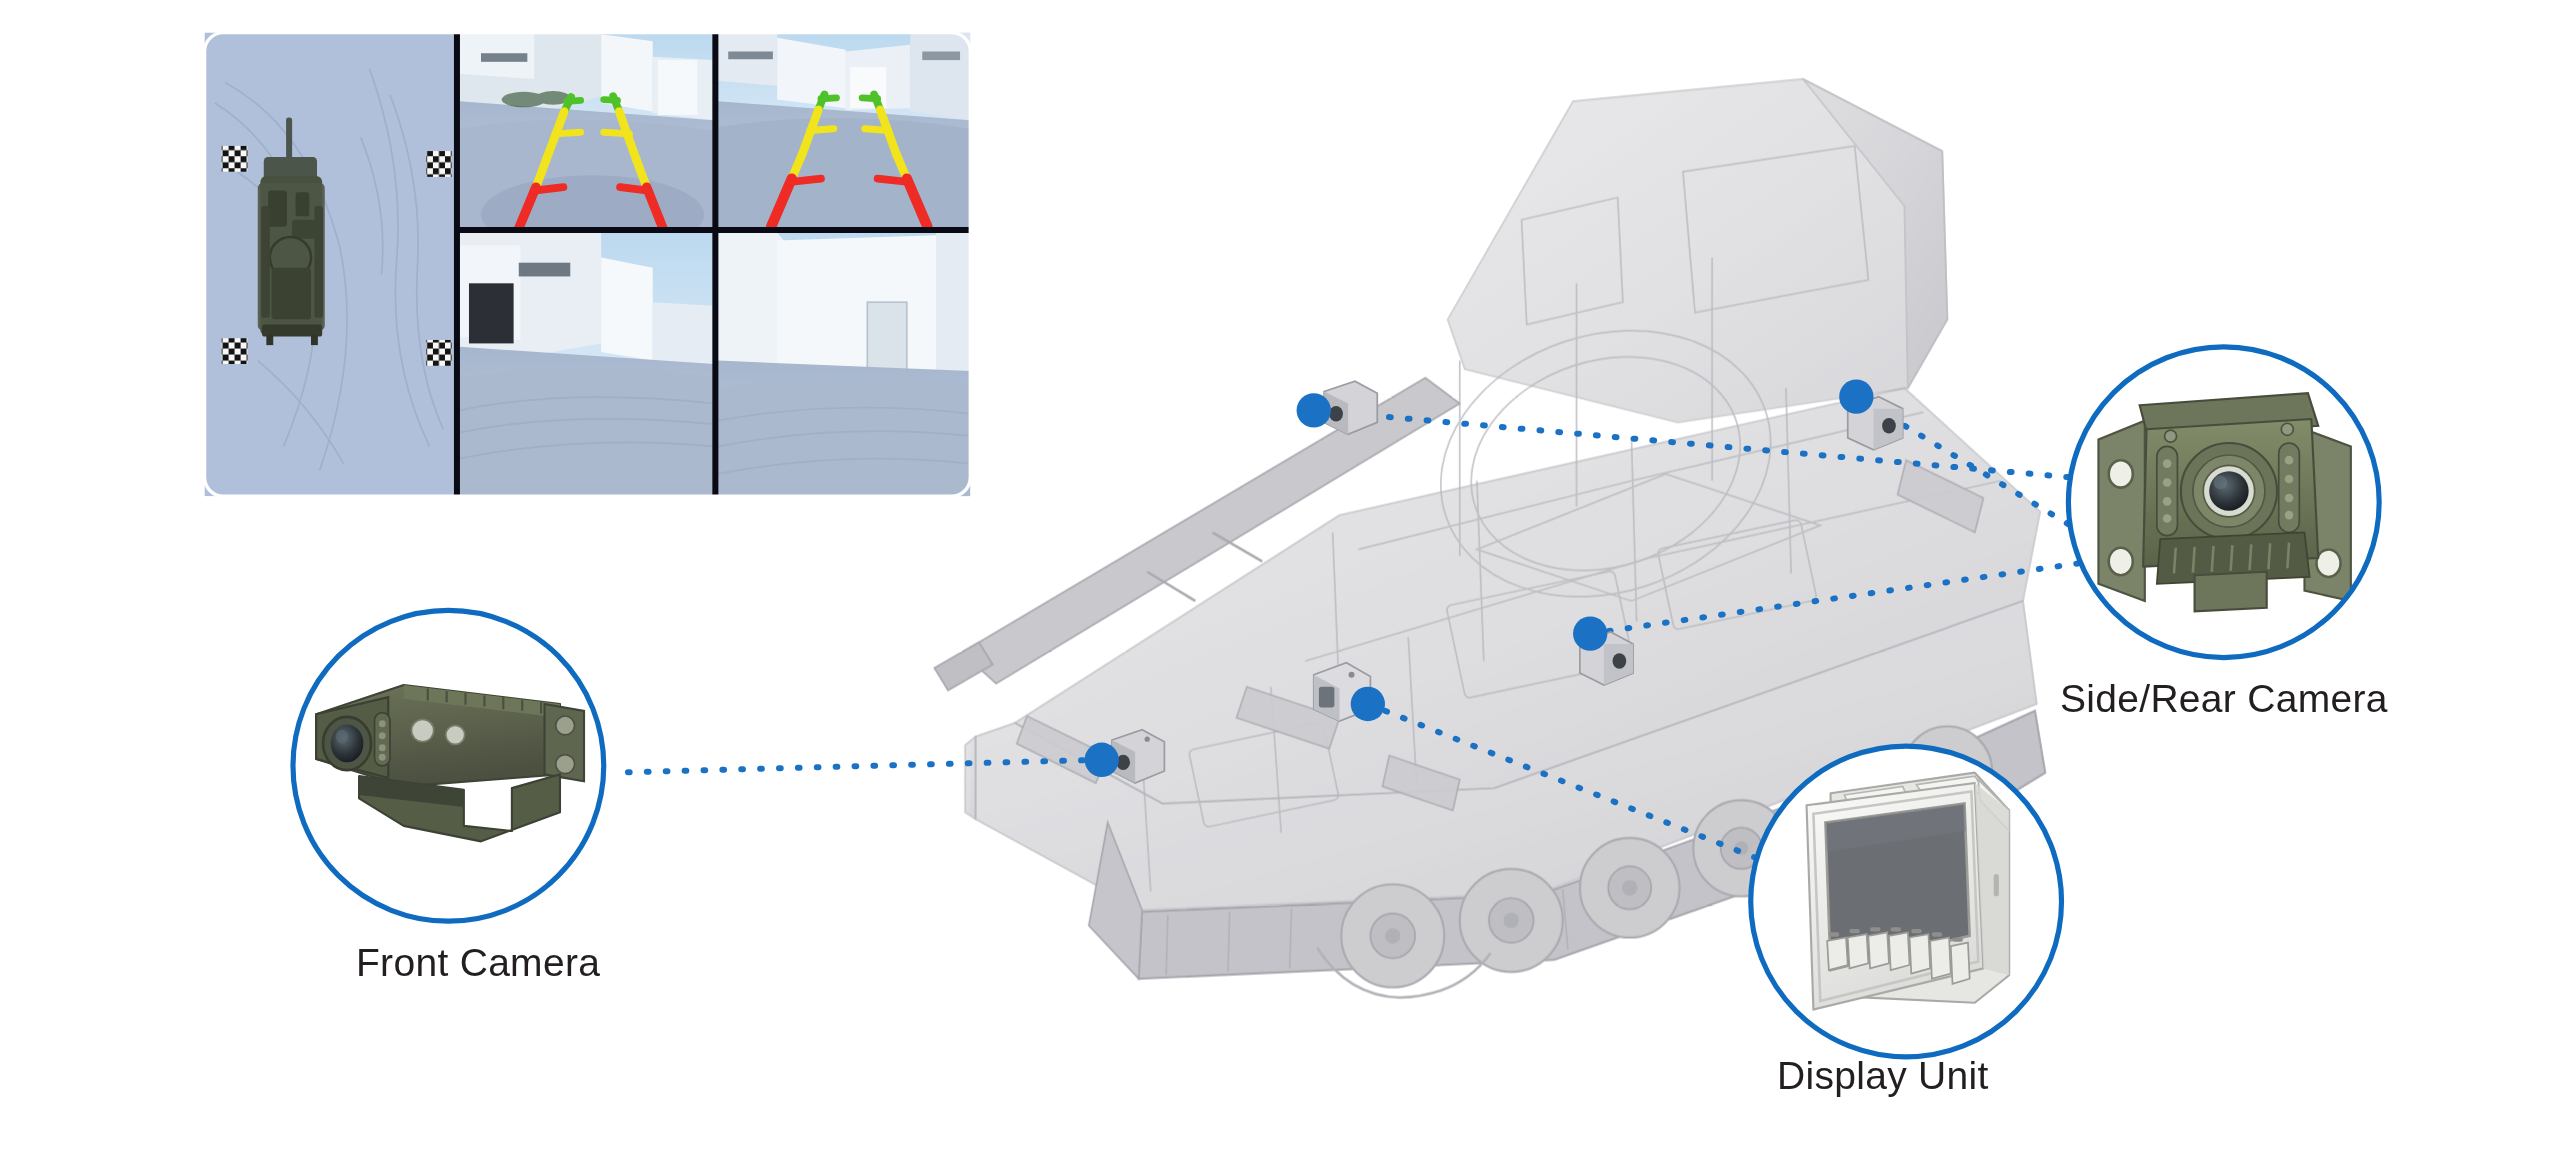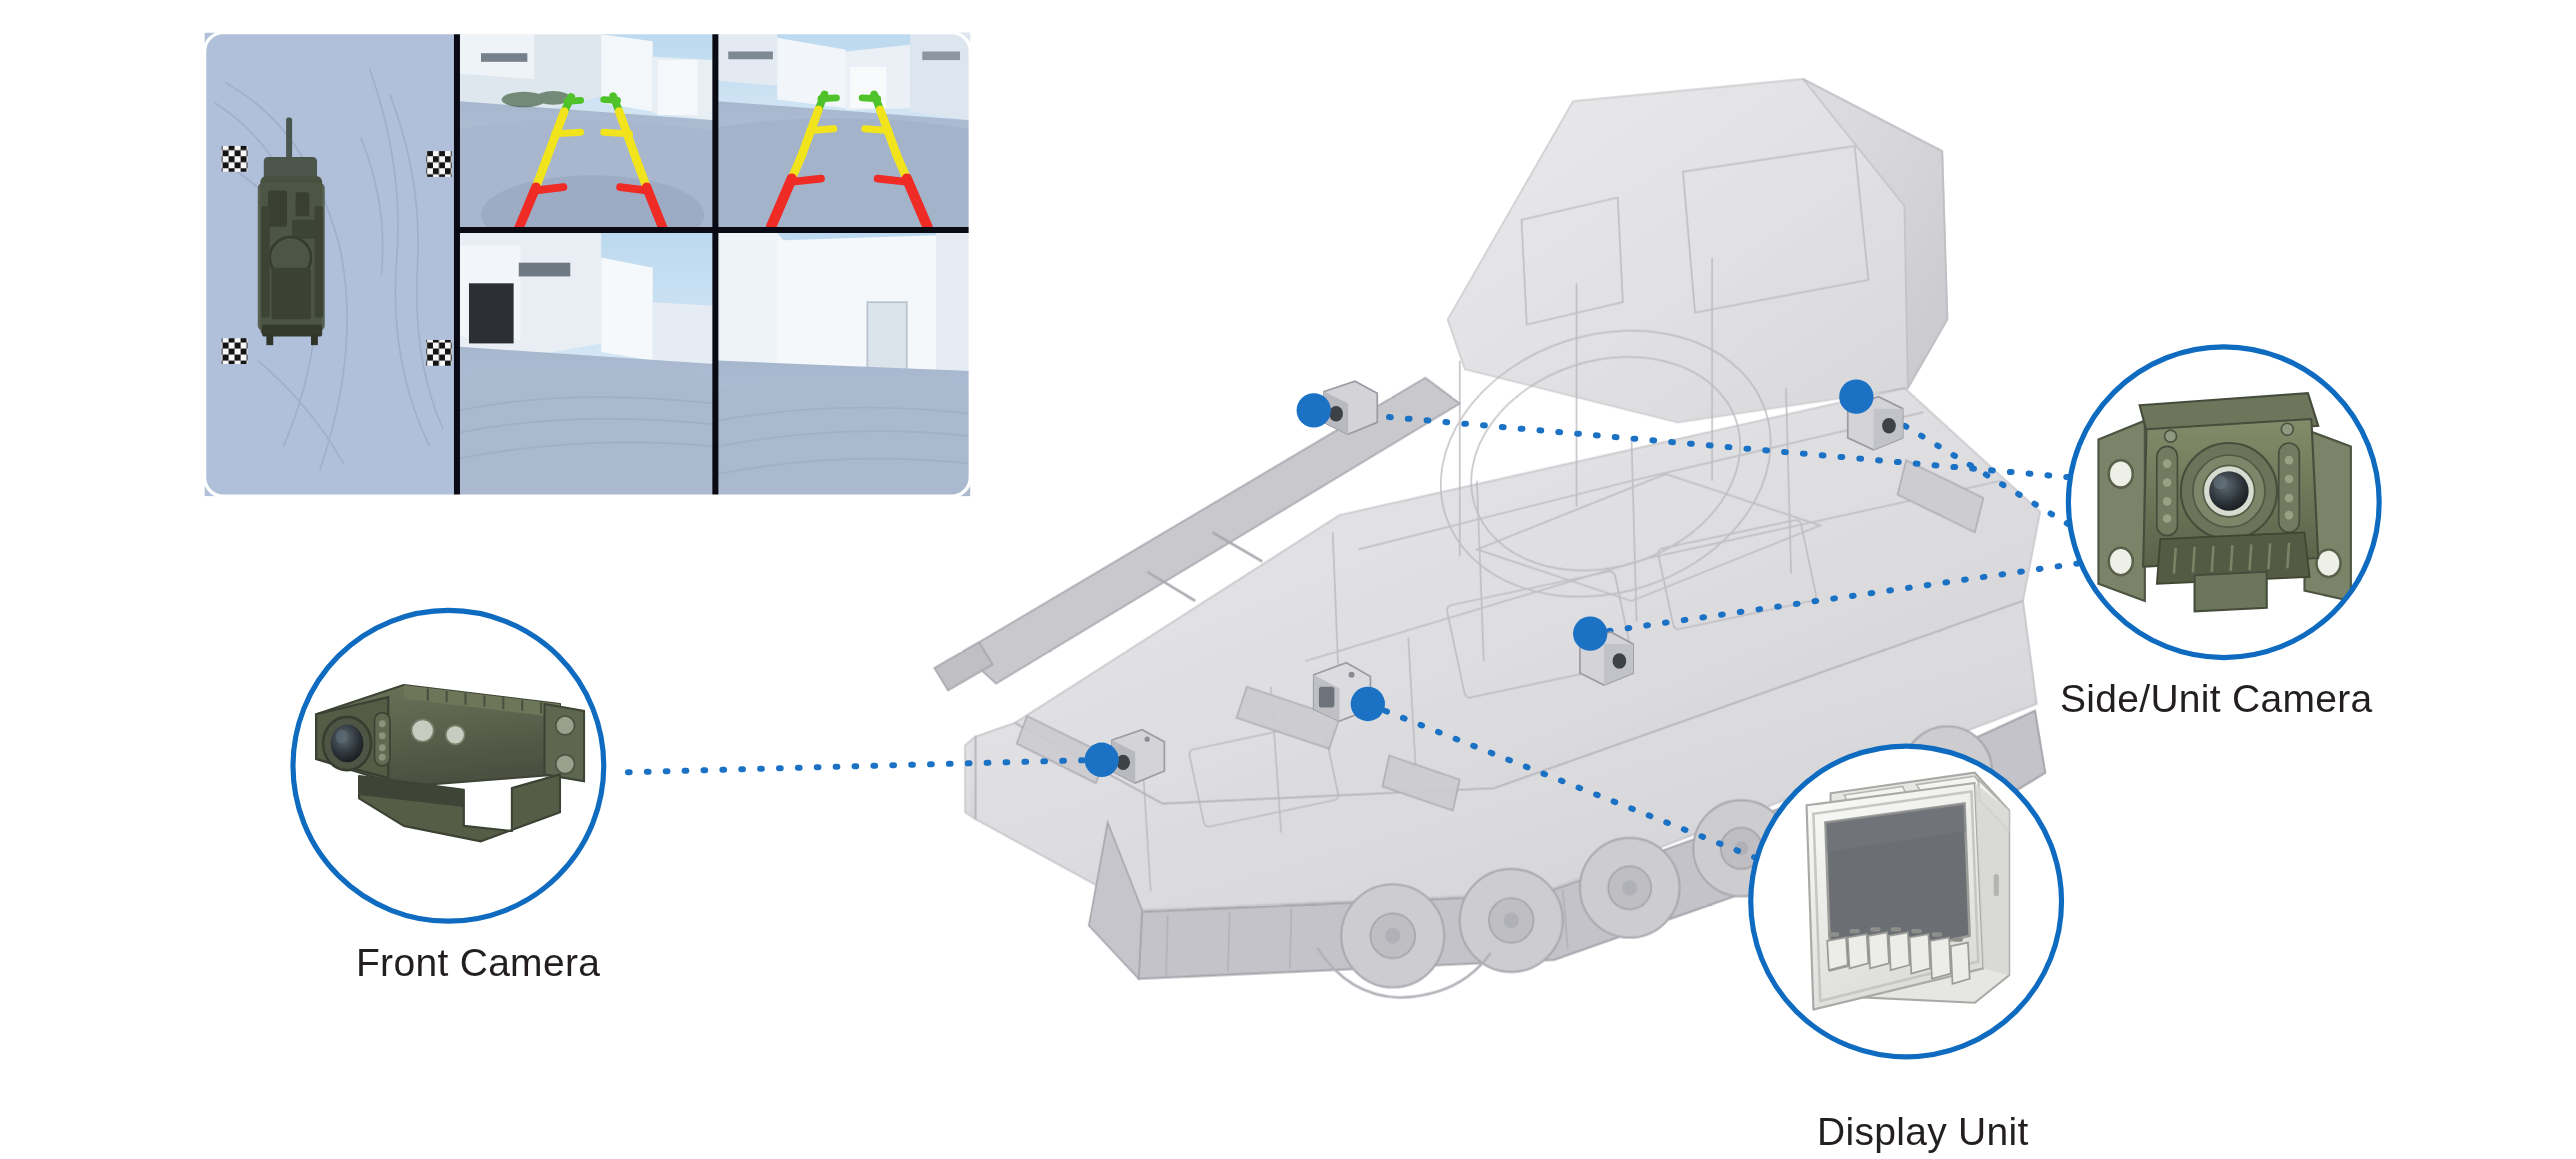--- a/index.html
+++ b/index.html
@@ -520,17 +520,17 @@
       </g>
 
       <path d="M2300 912 L2340 944 L2340 1136 L2310 1128 Z" fill="#d6d6d2" opacity="0.85"></path>
       <rect x="2322" y="1018" width="6" height="26" rx="3" fill="#b4b4b0"></rect>
     </g>
     <circle cx="2220" cy="1050" r="181" fill="none" stroke="#0E6BBF" stroke-width="6"></circle>
   </g>
 </svg>
 
 <div class="callout-label" style="left:314px; top:941px;margin-left:42px;">Front Camera</div>
-<div class="callout-label" style="left:2060px; top:677px;">Side/Unit Camera</div>
-<div class="callout-label" style="left:1777px; top:1110px;margin-left:40px;">Display Unit</div>
+<div class="callout-label" style="left:2060px; top:677px;">Side/Rear Camera</div>
+<div class="callout-label" style="left:1777px; top:1054px;">Display Unit</div>
 
 </div>
 
 
 </body></html>

